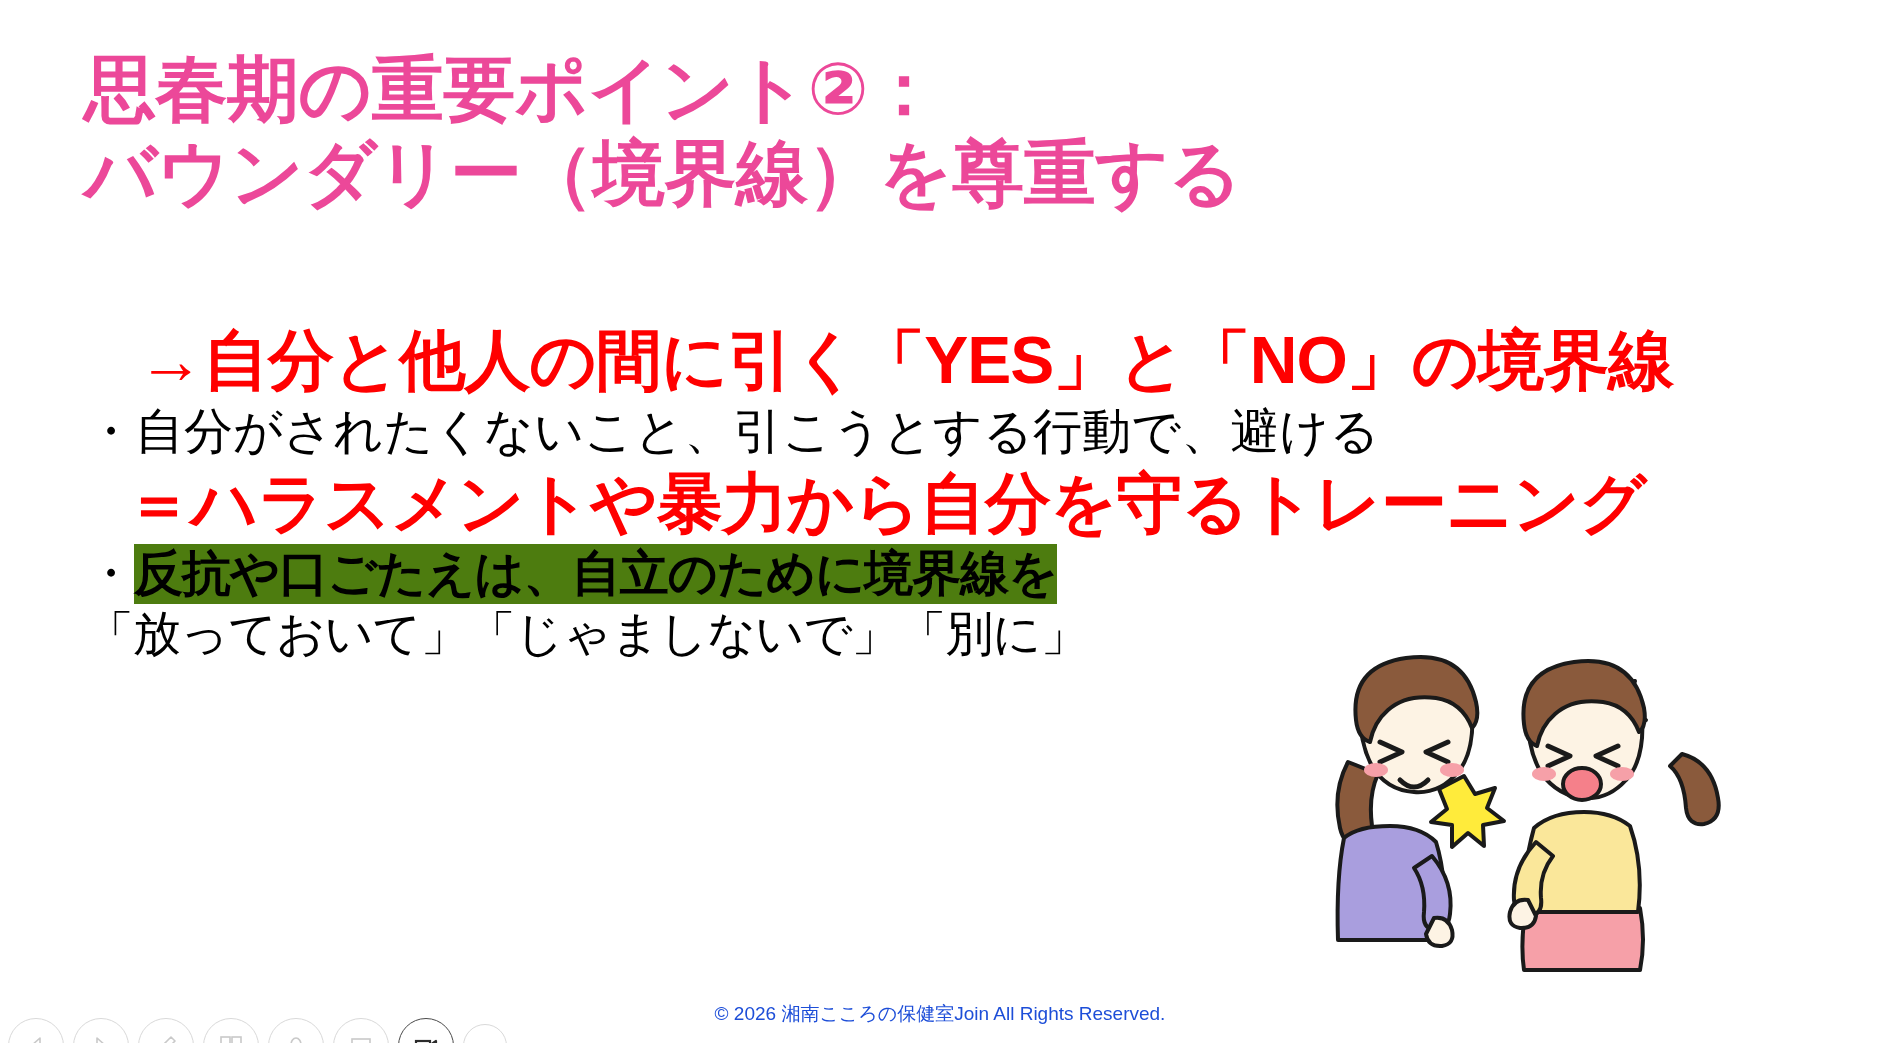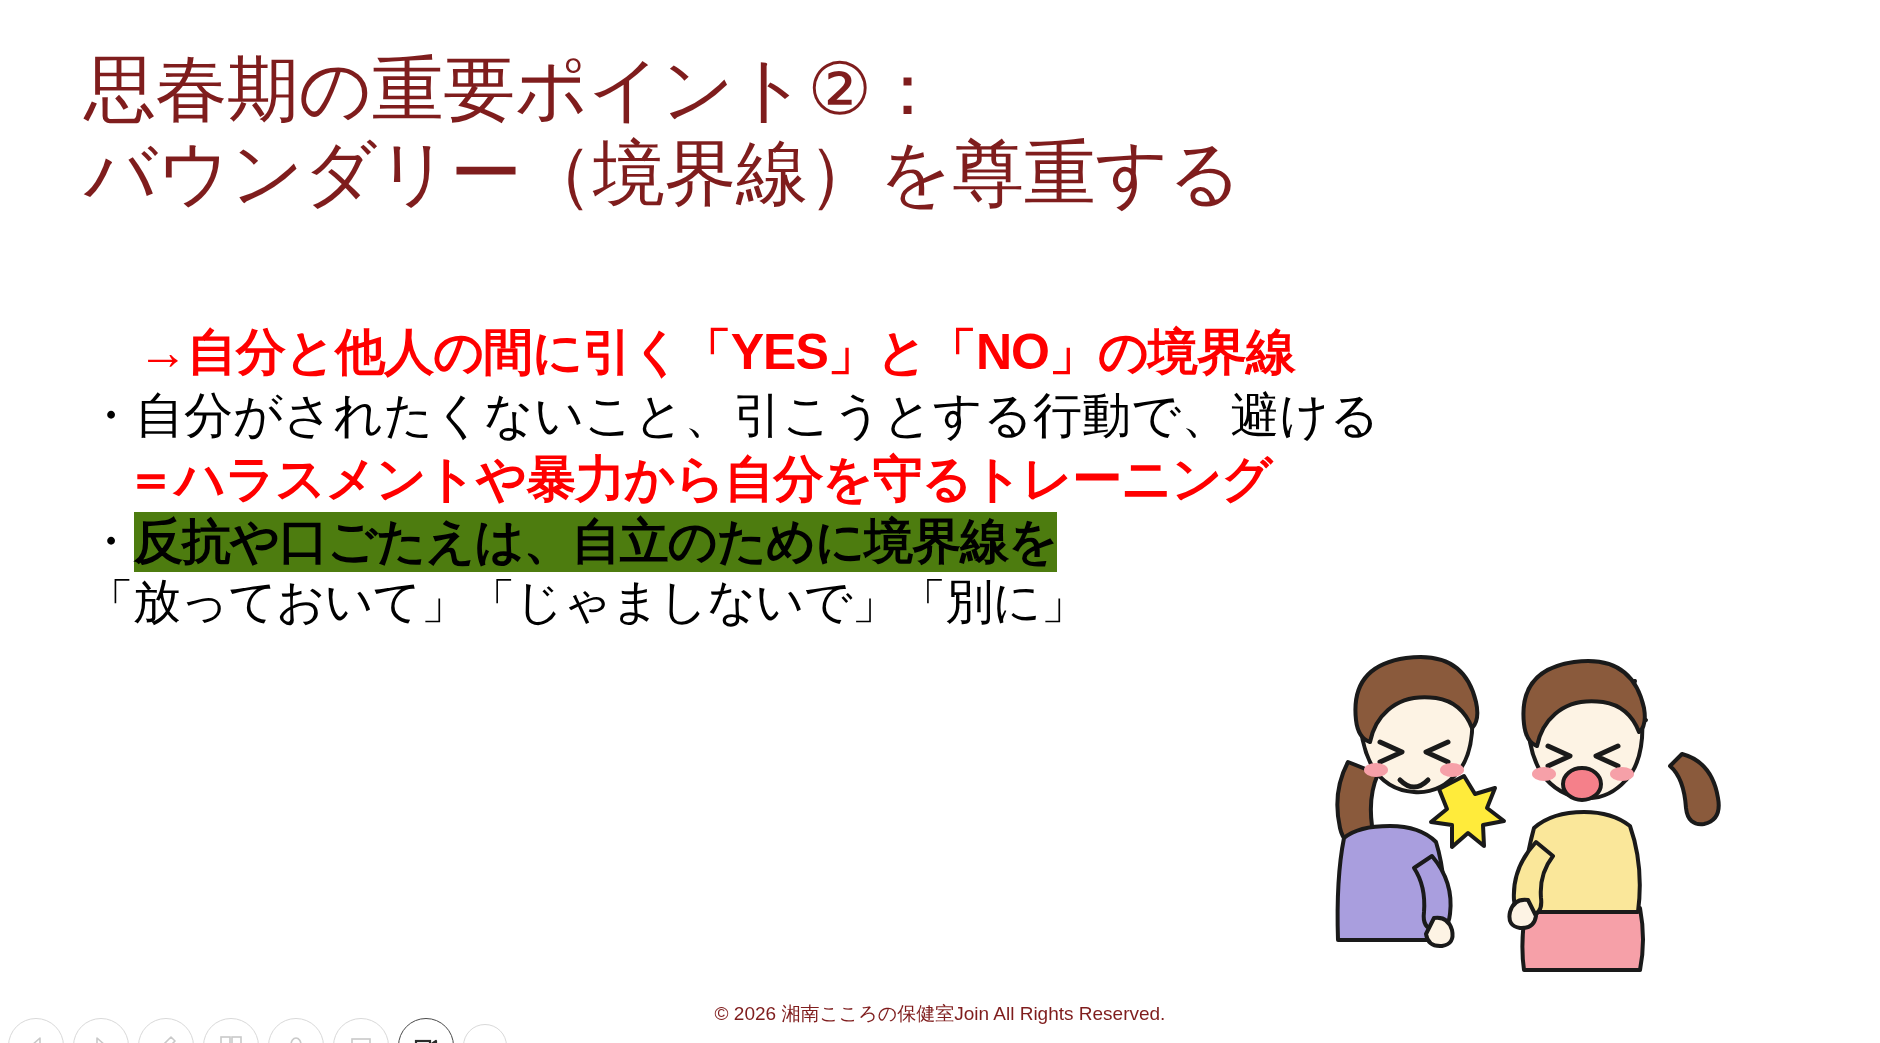--- a/index.html
+++ b/index.html
@@ -26,22 +26,22 @@
   
   .title-block {
     position: absolute;
     left: 84px;
     top: 48px;
     width: 1560px;
   }
   .title-line {
     font-size: 72px;
     line-height: 1.16;
-    color: #7f1d1d;
-    font-weight: 400;
+    color: #ec4899;
+    font-weight: 700;
     letter-spacing: -0.5px;
     white-space: nowrap;
   }
 
   
   .body-block {
     position: absolute;
     left: 86px;
     top: 320px;
     width: 1500px;
@@ -51,21 +51,21 @@
     line-height: 1.0;
     margin: 0;
   }
   .l-plain {
     font-size: 49px;
     color: #000000;
     padding: 7px 0 7px 0;
     letter-spacing: 0px;
   }
   .l-red {
-    font-size: 50px;
+    font-size: 66px;
     color: #ff0000;
     font-weight: bold;
     padding: 7px 0 7px 0;
     letter-spacing: -1px;
   }
   .indent1 { padding-left: 52px; }
   .indent2 { padding-left: 40px; }
   .indent3 { padding-left: 36px; }
 
   .l-hl-wrap {
@@ -103,21 +103,21 @@
   }
 
   
   .footer {
     position: absolute;
     left: 0;
     top: 1001px;
     width: 1880px;
     text-align: center;
     font-size: 19px;
-    color: #7f1d1d;
+    color: #1d4ed8;
     font-family: "Liberation Sans", "DejaVu Sans", sans-serif;
   }
 
   
   .toolbar {
     position: absolute;
     left: 8px;
     top: 1018px;
     height: 25px;
     display: flex;

